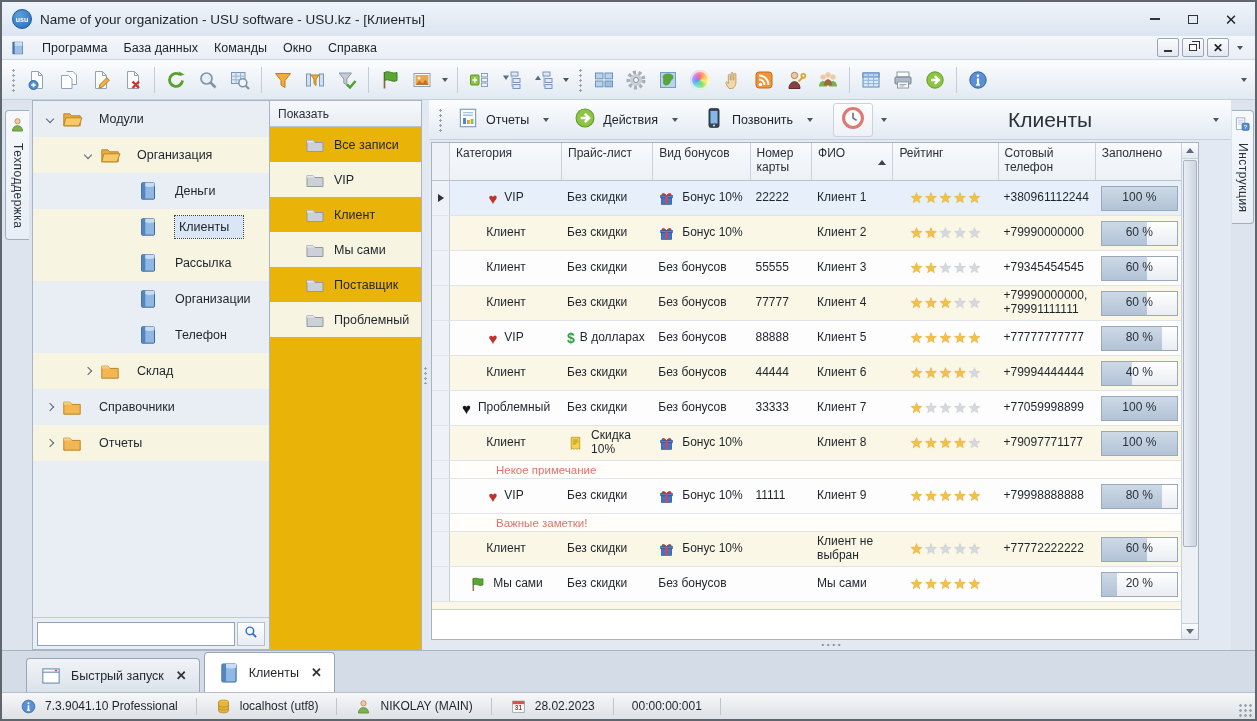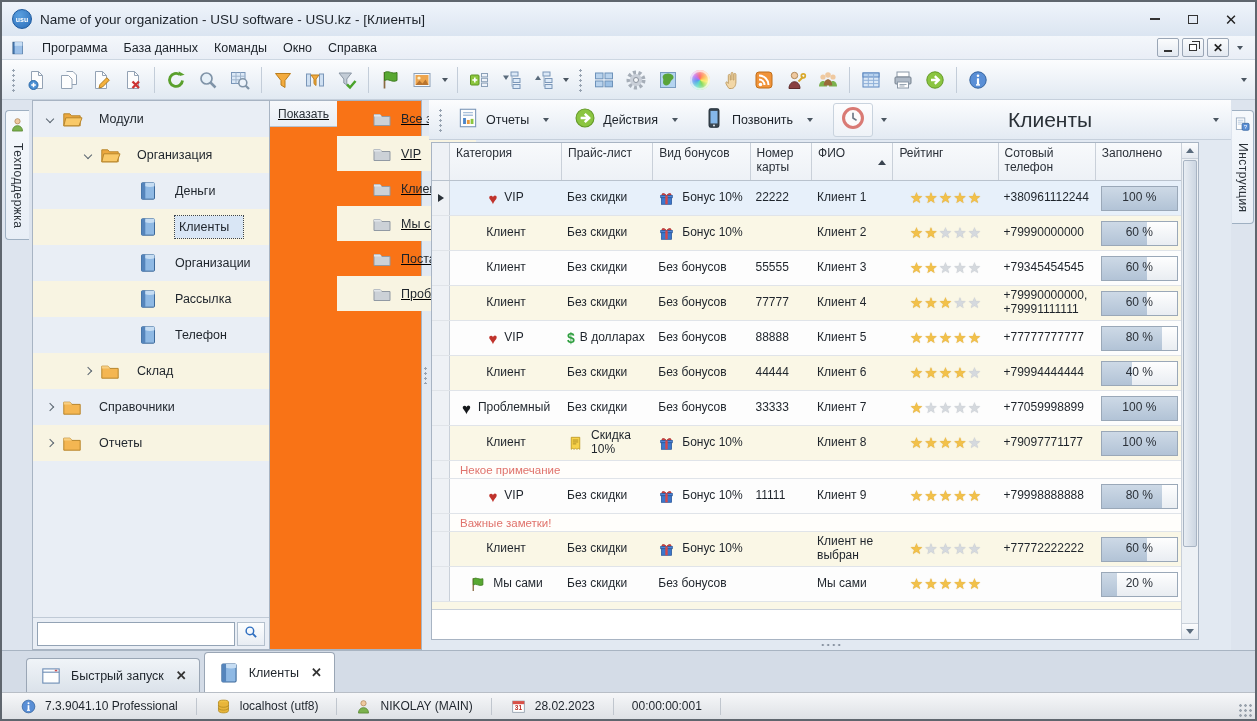--- a/index.html
+++ b/index.html
@@ -77,22 +77,22 @@
   .chev.col { transform:rotate(-45deg); }
   .tree-item svg { width:22px; height:22px; margin-right:8px; flex:0 0 auto; }
   .tree-item .ti-label.selbox { background:#d9e6f5; outline:1px dotted #3a4450; padding:4px 14px 4px 4px; }
   .tree-search { height:32px; display:flex; align-items:center; padding:3px 4px; gap:2px; border-top:1px solid #c0cad6; }
   .tree-search input { flex:1; height:24px; border:1px solid #93a3b5; background:#fff; padding:0 5px; font-size:12px; }
   .tree-search .sbtn { width:28px; height:24px; display:flex; align-items:center; justify-content:center;
                        border:1px solid #b4c0cd; background:linear-gradient(#fdfefe,#e8edf3); }
   .tree-search svg { width:16px; height:16px; }
 
   
-  .filter-panel { width:152px; background:#f97316; border:1px solid #a8b4c3; border-left:none; display:flex;
-                  flex-direction:row; flex:0 0 auto;text-decoration:underline; }
+  .filter-panel { width:152px; background:#eab308; border:1px solid #a8b4c3; border-left:none; display:flex;
+                  flex-direction:column; flex:0 0 auto; }
   .filter-header { height:26px; background:linear-gradient(#f6f8fb,#e9eef5); border-bottom:1px solid #b6c2d0;
                    font-size:12px; color:#2a3138; display:flex; align-items:center; padding:0 8px; }
   .filter-item { height:35px; display:flex; align-items:center; padding-left:34px; gap:8px; font-size:12.5px; color:#1e242b; }
   .filter-item.stripe { background:#f8f4e2; }
   .filter-item svg { width:22px; height:22px; }
 
   .v-splitter { width:7px; display:flex; align-items:center; justify-content:center; }
   .v-splitter .drag-dots { height:18px; margin:0; }
 
   
@@ -116,21 +116,21 @@
   .th.sorted { justify-content:space-between; }
   .sort-up { width:0; height:0; border-left:4px solid transparent; border-right:4px solid transparent;
              border-bottom:5px solid #3a4450; margin-top:14px; }
   .tbody { width:751px; }
   .trow { display:flex; height:35px; border-bottom:1px solid #e0e4e9; background:#fdfdfd; font-size:12px; color:#1e242b; }
   .trow.cream { background:#faf7e6; }
   .trow.selected { background:#e7f0fa; }
   .tnote { display:flex; height:18px; border-bottom:1px solid #e0e4e9; background:#fffefb; font-size:11.5px;
            color:#e0736c; align-items:center; }
   .tnote .ind { height:100%; }
-  .tnote span { padding-left:10px; }
+  .tnote span { padding-left:10px;margin-left:36px; }
   .ind { width:18px; background:#eef1f5; border-right:1px solid #c9d0d9; display:flex; align-items:center;
          justify-content:center; flex:0 0 auto; }
   .row-arrow { width:0; height:0; border-top:4px solid transparent; border-bottom:4px solid transparent;
                border-left:6px solid #2a3138; }
   .td { display:flex; align-items:center; padding:2px 5px; overflow:hidden; line-height:1.15; }
   .td.center { justify-content:center; }
   .td .cicon { margin-right:7px; display:flex; }
   .td svg { width:17px; height:17px; }
   .heart { font-size:15px; line-height:1; }
   .heart.red { color:#c0332c; } .heart.black { color:#15181b; }
@@ -536,41 +536,41 @@
             <span class="tw"></span>
             <span style="display: flex; margin-right: 8px;">
               <svg viewBox="0 0 22 22" xmlns="http://www.w3.org/2000/svg" style="width: 22px; height: 22px;">
                 <rect x="4.5" y="2.8" width="13" height="16.4" rx="1" fill="#8fb9e4" stroke="#3c6899"></rect>
                 <rect x="4.5" y="2.8" width="3.8" height="16.4" fill="#5585bc"></rect>
                 <path d="M8.3 2.8h9.2v3.4c-3 .9-6.2.9-9.2 0z" fill="#c6ddf3"></path>
               </svg>
             </span>
             <span class="ti-label selbox">Клиенты</span>
           </div>
+          <div class="tree-item stripe" style="padding-left: 86px;">
+            <span class="tw"></span>
+            <span style="display: flex; margin-right: 8px;">
+              <svg viewBox="0 0 22 22" xmlns="http://www.w3.org/2000/svg" style="width: 22px; height: 22px;">
+                <rect x="4.5" y="2.8" width="13" height="16.4" rx="1" fill="#8fb9e4" stroke="#3c6899"></rect>
+                <rect x="4.5" y="2.8" width="3.8" height="16.4" fill="#5585bc"></rect>
+                <path d="M8.3 2.8h9.2v3.4c-3 .9-6.2.9-9.2 0z" fill="#c6ddf3"></path>
+              </svg>
+            </span>
+            <span class="ti-label">Рассылка</span>
+          </div>
           <div class="tree-item" style="padding-left: 86px;">
             <span class="tw"></span>
             <span style="display: flex; margin-right: 8px;">
               <svg viewBox="0 0 22 22" xmlns="http://www.w3.org/2000/svg" style="width: 22px; height: 22px;">
                 <rect x="4.5" y="2.8" width="13" height="16.4" rx="1" fill="#8fb9e4" stroke="#3c6899"></rect>
                 <rect x="4.5" y="2.8" width="3.8" height="16.4" fill="#5585bc"></rect>
                 <path d="M8.3 2.8h9.2v3.4c-3 .9-6.2.9-9.2 0z" fill="#c6ddf3"></path>
               </svg>
             </span>
             <span class="ti-label">Организации</span>
-          </div>
-          <div class="tree-item stripe" style="padding-left: 86px;">
-            <span class="tw"></span>
-            <span style="display: flex; margin-right: 8px;">
-              <svg viewBox="0 0 22 22" xmlns="http://www.w3.org/2000/svg" style="width: 22px; height: 22px;">
-                <rect x="4.5" y="2.8" width="13" height="16.4" rx="1" fill="#8fb9e4" stroke="#3c6899"></rect>
-                <rect x="4.5" y="2.8" width="3.8" height="16.4" fill="#5585bc"></rect>
-                <path d="M8.3 2.8h9.2v3.4c-3 .9-6.2.9-9.2 0z" fill="#c6ddf3"></path>
-              </svg>
-            </span>
-            <span class="ti-label">Рассылка</span>
           </div>
           <div class="tree-item" style="padding-left: 86px;">
             <span class="tw"></span>
             <span style="display: flex; margin-right: 8px;">
               <svg viewBox="0 0 22 22" xmlns="http://www.w3.org/2000/svg" style="width: 22px; height: 22px;">
                 <rect x="4.5" y="2.8" width="13" height="16.4" rx="1" fill="#8fb9e4" stroke="#3c6899"></rect>
                 <rect x="4.5" y="2.8" width="3.8" height="16.4" fill="#5585bc"></rect>
                 <path d="M8.3 2.8h9.2v3.4c-3 .9-6.2.9-9.2 0z" fill="#c6ddf3"></path>
               </svg>
             </span>

